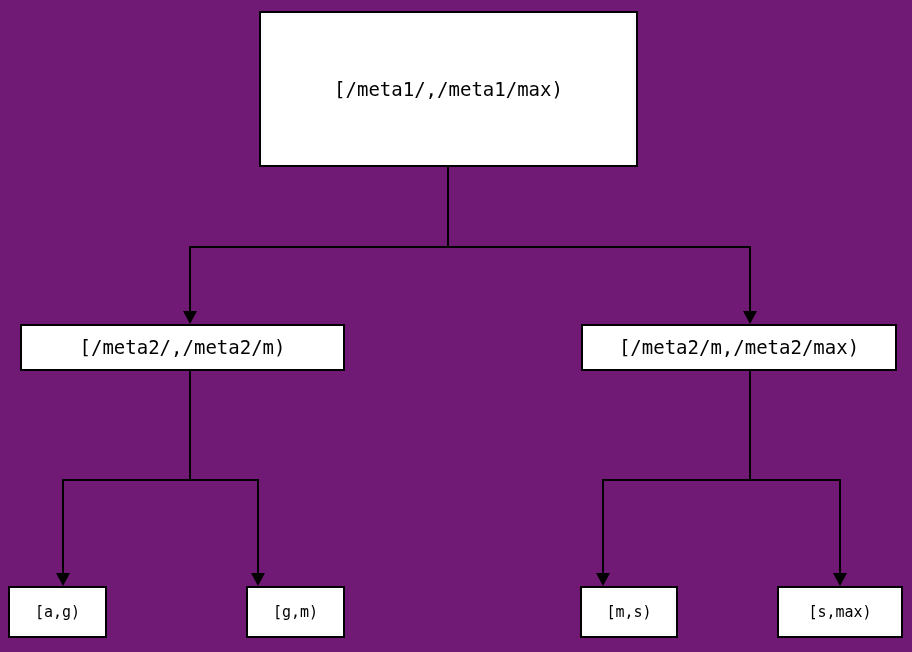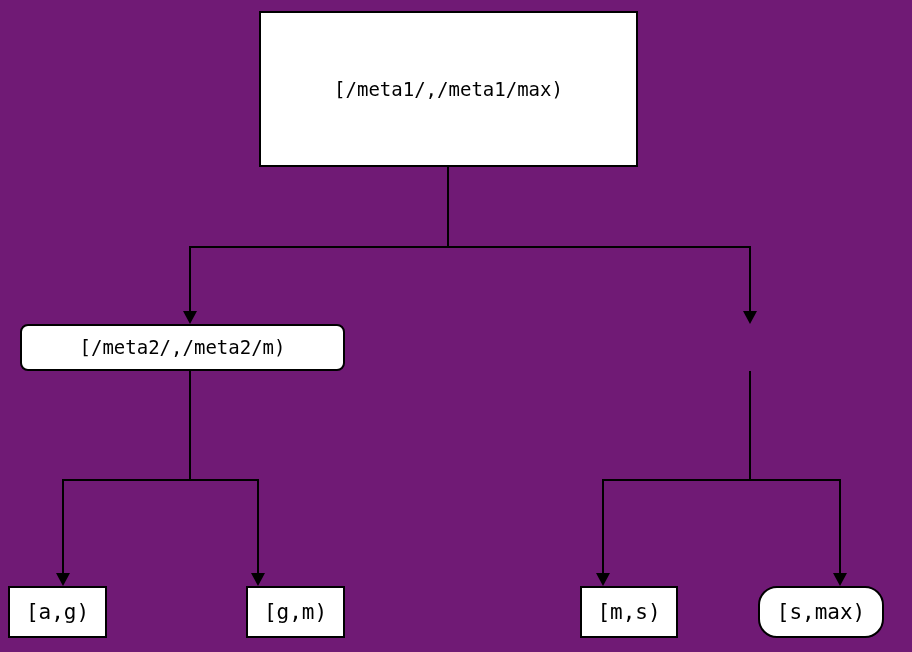--- a/index.html
+++ b/index.html
@@ -36,22 +36,22 @@
     justify-content: center;
     color: #000000;
     white-space: pre;
     letter-spacing: 0px;
   }
   .node-label {
     display: block;
     line-height: 1;
   }
   .lvl0 { font-size: 19px; }
-  .lvl1 { font-size: 19px; border-radius: 8px; }
-  .lvl2 { font-size: 21px; align-items: center; }
+  .lvl1 { font-size: 19px; }
+  .lvl2 { font-size: 15px; align-items: center; }
 </style>
 </head>
 <body>
 
 <div id="canvas">
 
   <svg id="edge-layer" width="912" height="652" viewBox="0 0 912 652">
 
     <g>
       <path d="M 448 167 L 448 247 L 190 247 L 190 311" fill="none" stroke="#000000" stroke-width="2"></path>
@@ -85,30 +85,33 @@
   </svg>
 
   <div class="node lvl0" style="left:259px; top:11px; width:379px; height:156px;">
     <span class="node-label">[/meta1/,/meta1/max)</span>
   </div>
 
   <div class="node lvl1" style="left:20px; top:324px; width:325px; height:47px;">
     <span class="node-label">[/meta2/,/meta2/m)</span>
   </div>
 
+  <div class="node lvl1" style="left:581px; top:324px; width:316px; height:47px;">
+    <span class="node-label">[/meta2/m,/meta2/max)</span>
+  </div>
 
   <div class="node lvl2" style="left:8px; top:586px; width:99px; height:52px;">
     <span class="node-label">[a,g)</span>
   </div>
 
   <div class="node lvl2" style="left:204px; top:586px; width:99px; height:52px;margin-left:42px;">
     <span class="node-label">[g,m)</span>
   </div>
 
   <div class="node lvl2" style="left:554px; top:586px; width:98px; height:52px;margin-left:26px;">
     <span class="node-label">[m,s)</span>
   </div>
 
-  <div class="node lvl2" style="left:758px; top:586px; width:126px; height:52px;border-radius:19px;">
+  <div class="node lvl2" style="left:777px; top:586px; width:126px; height:52px;">
     <span class="node-label">[s,max)</span>
   </div>
 
 </div>
 
 </body></html>

